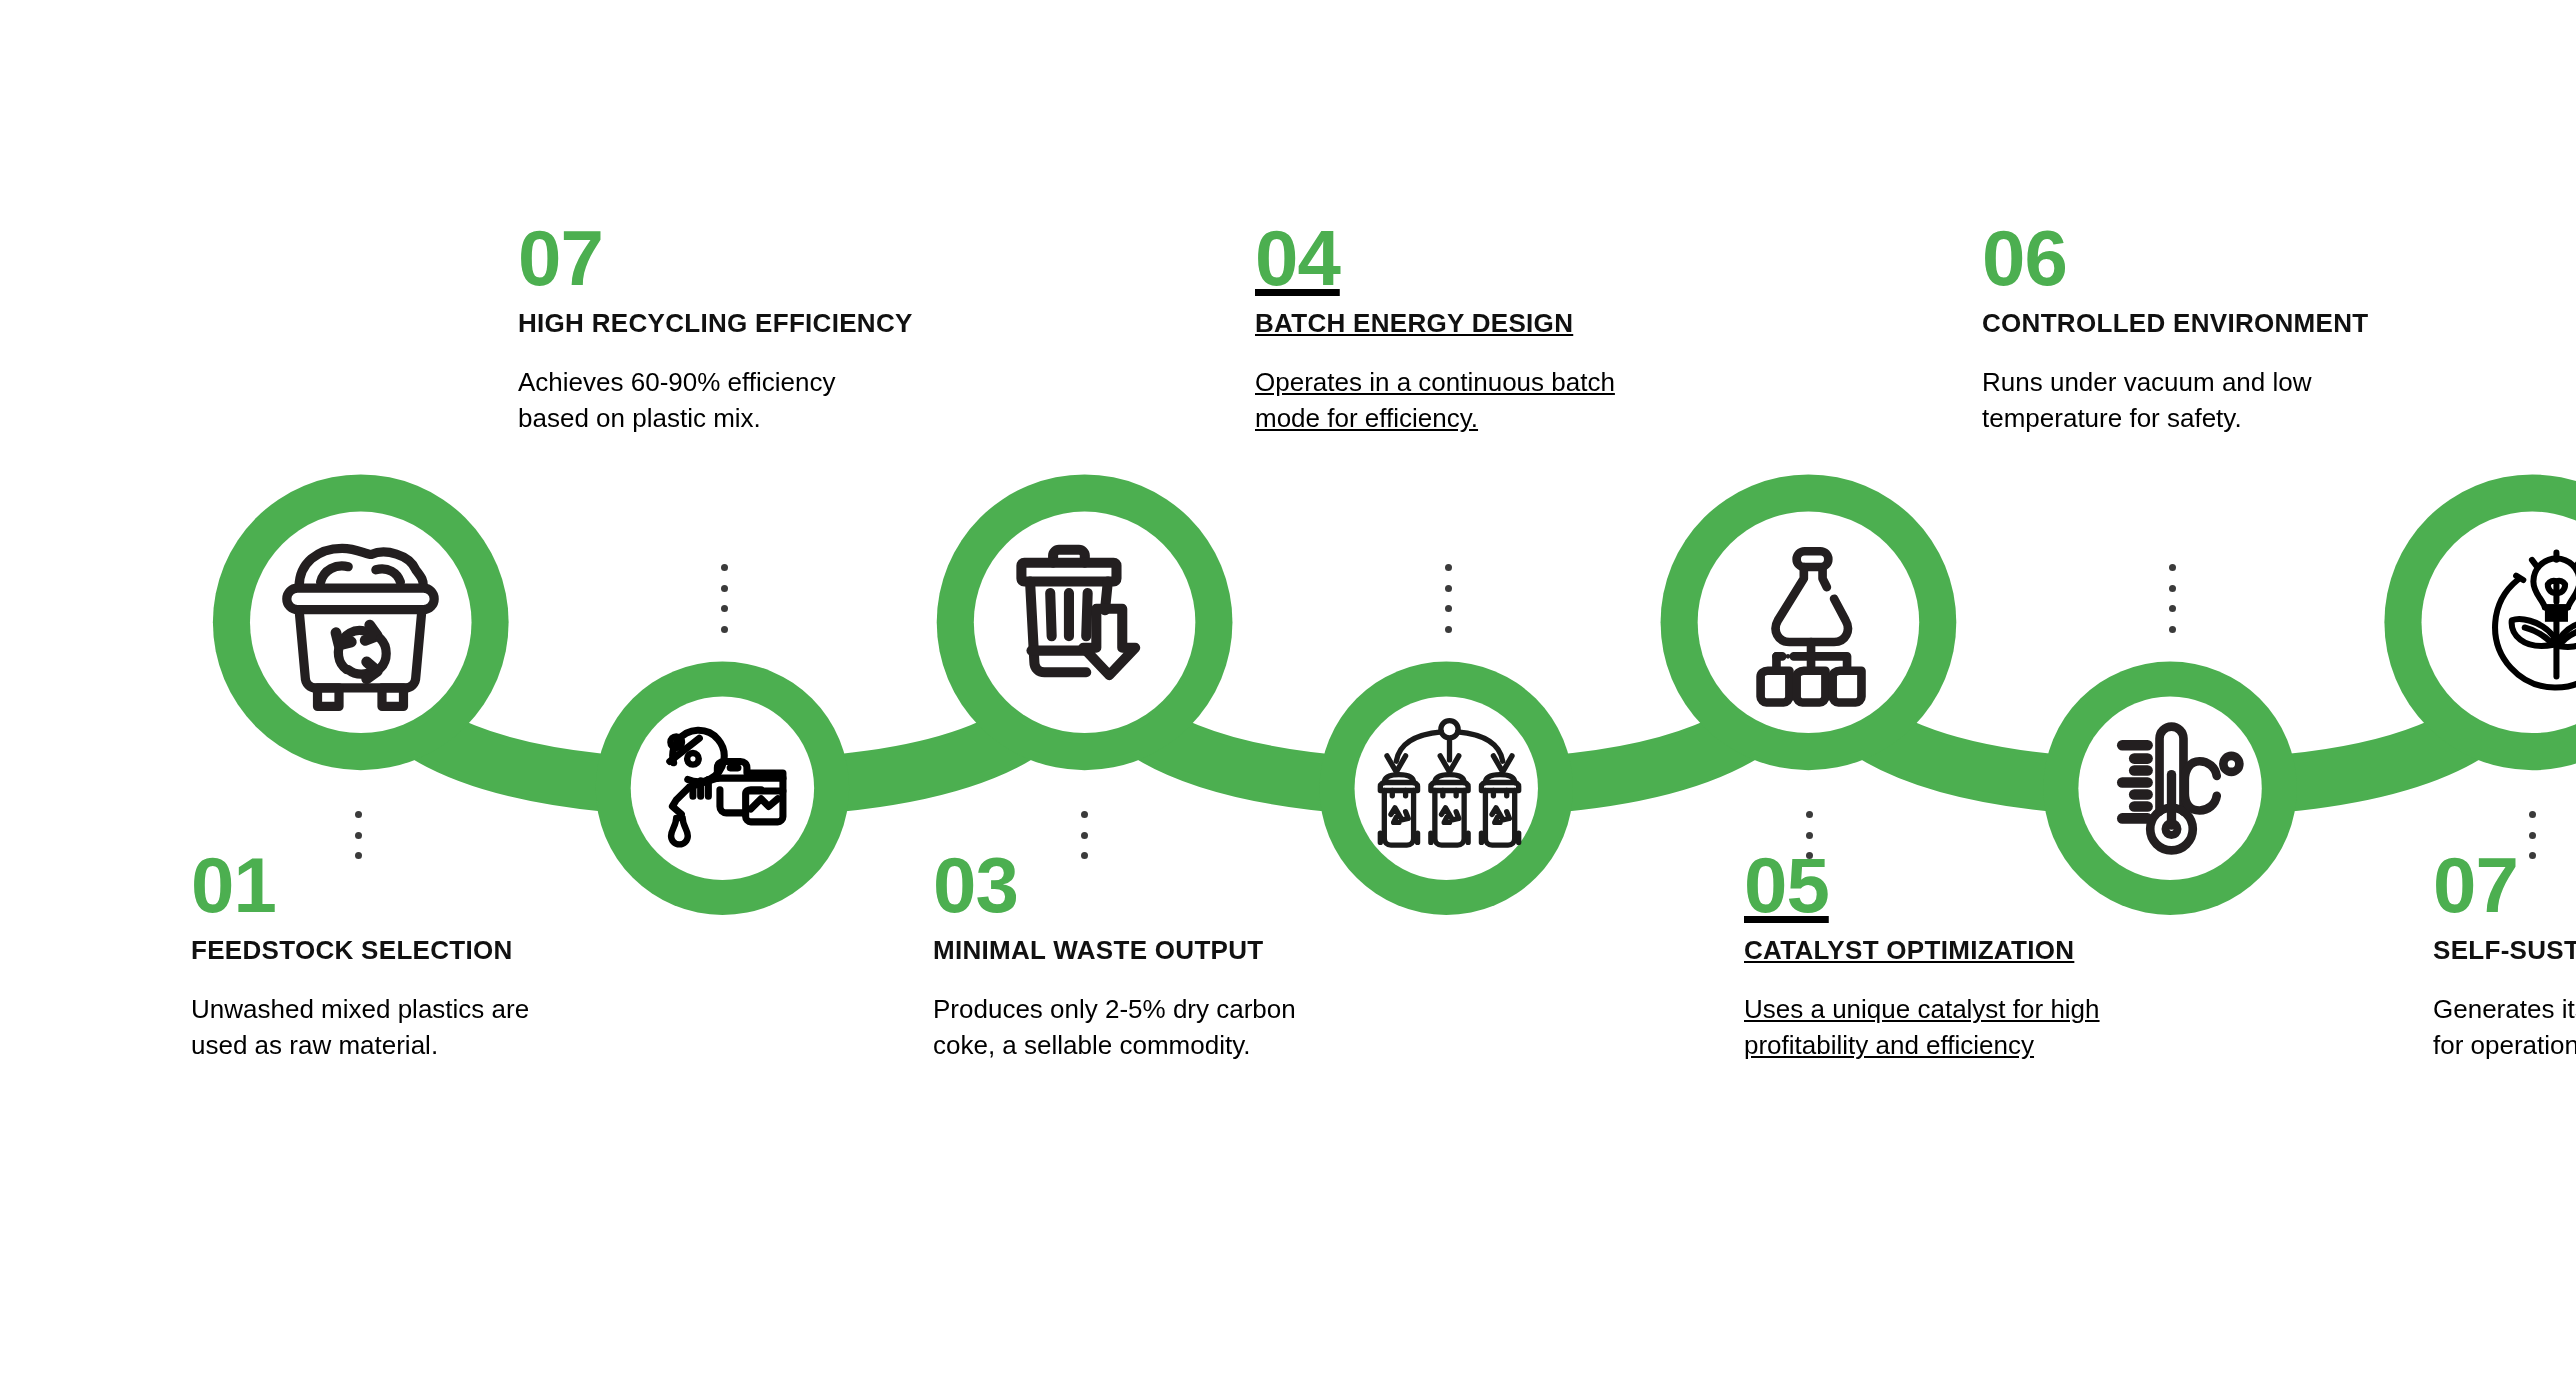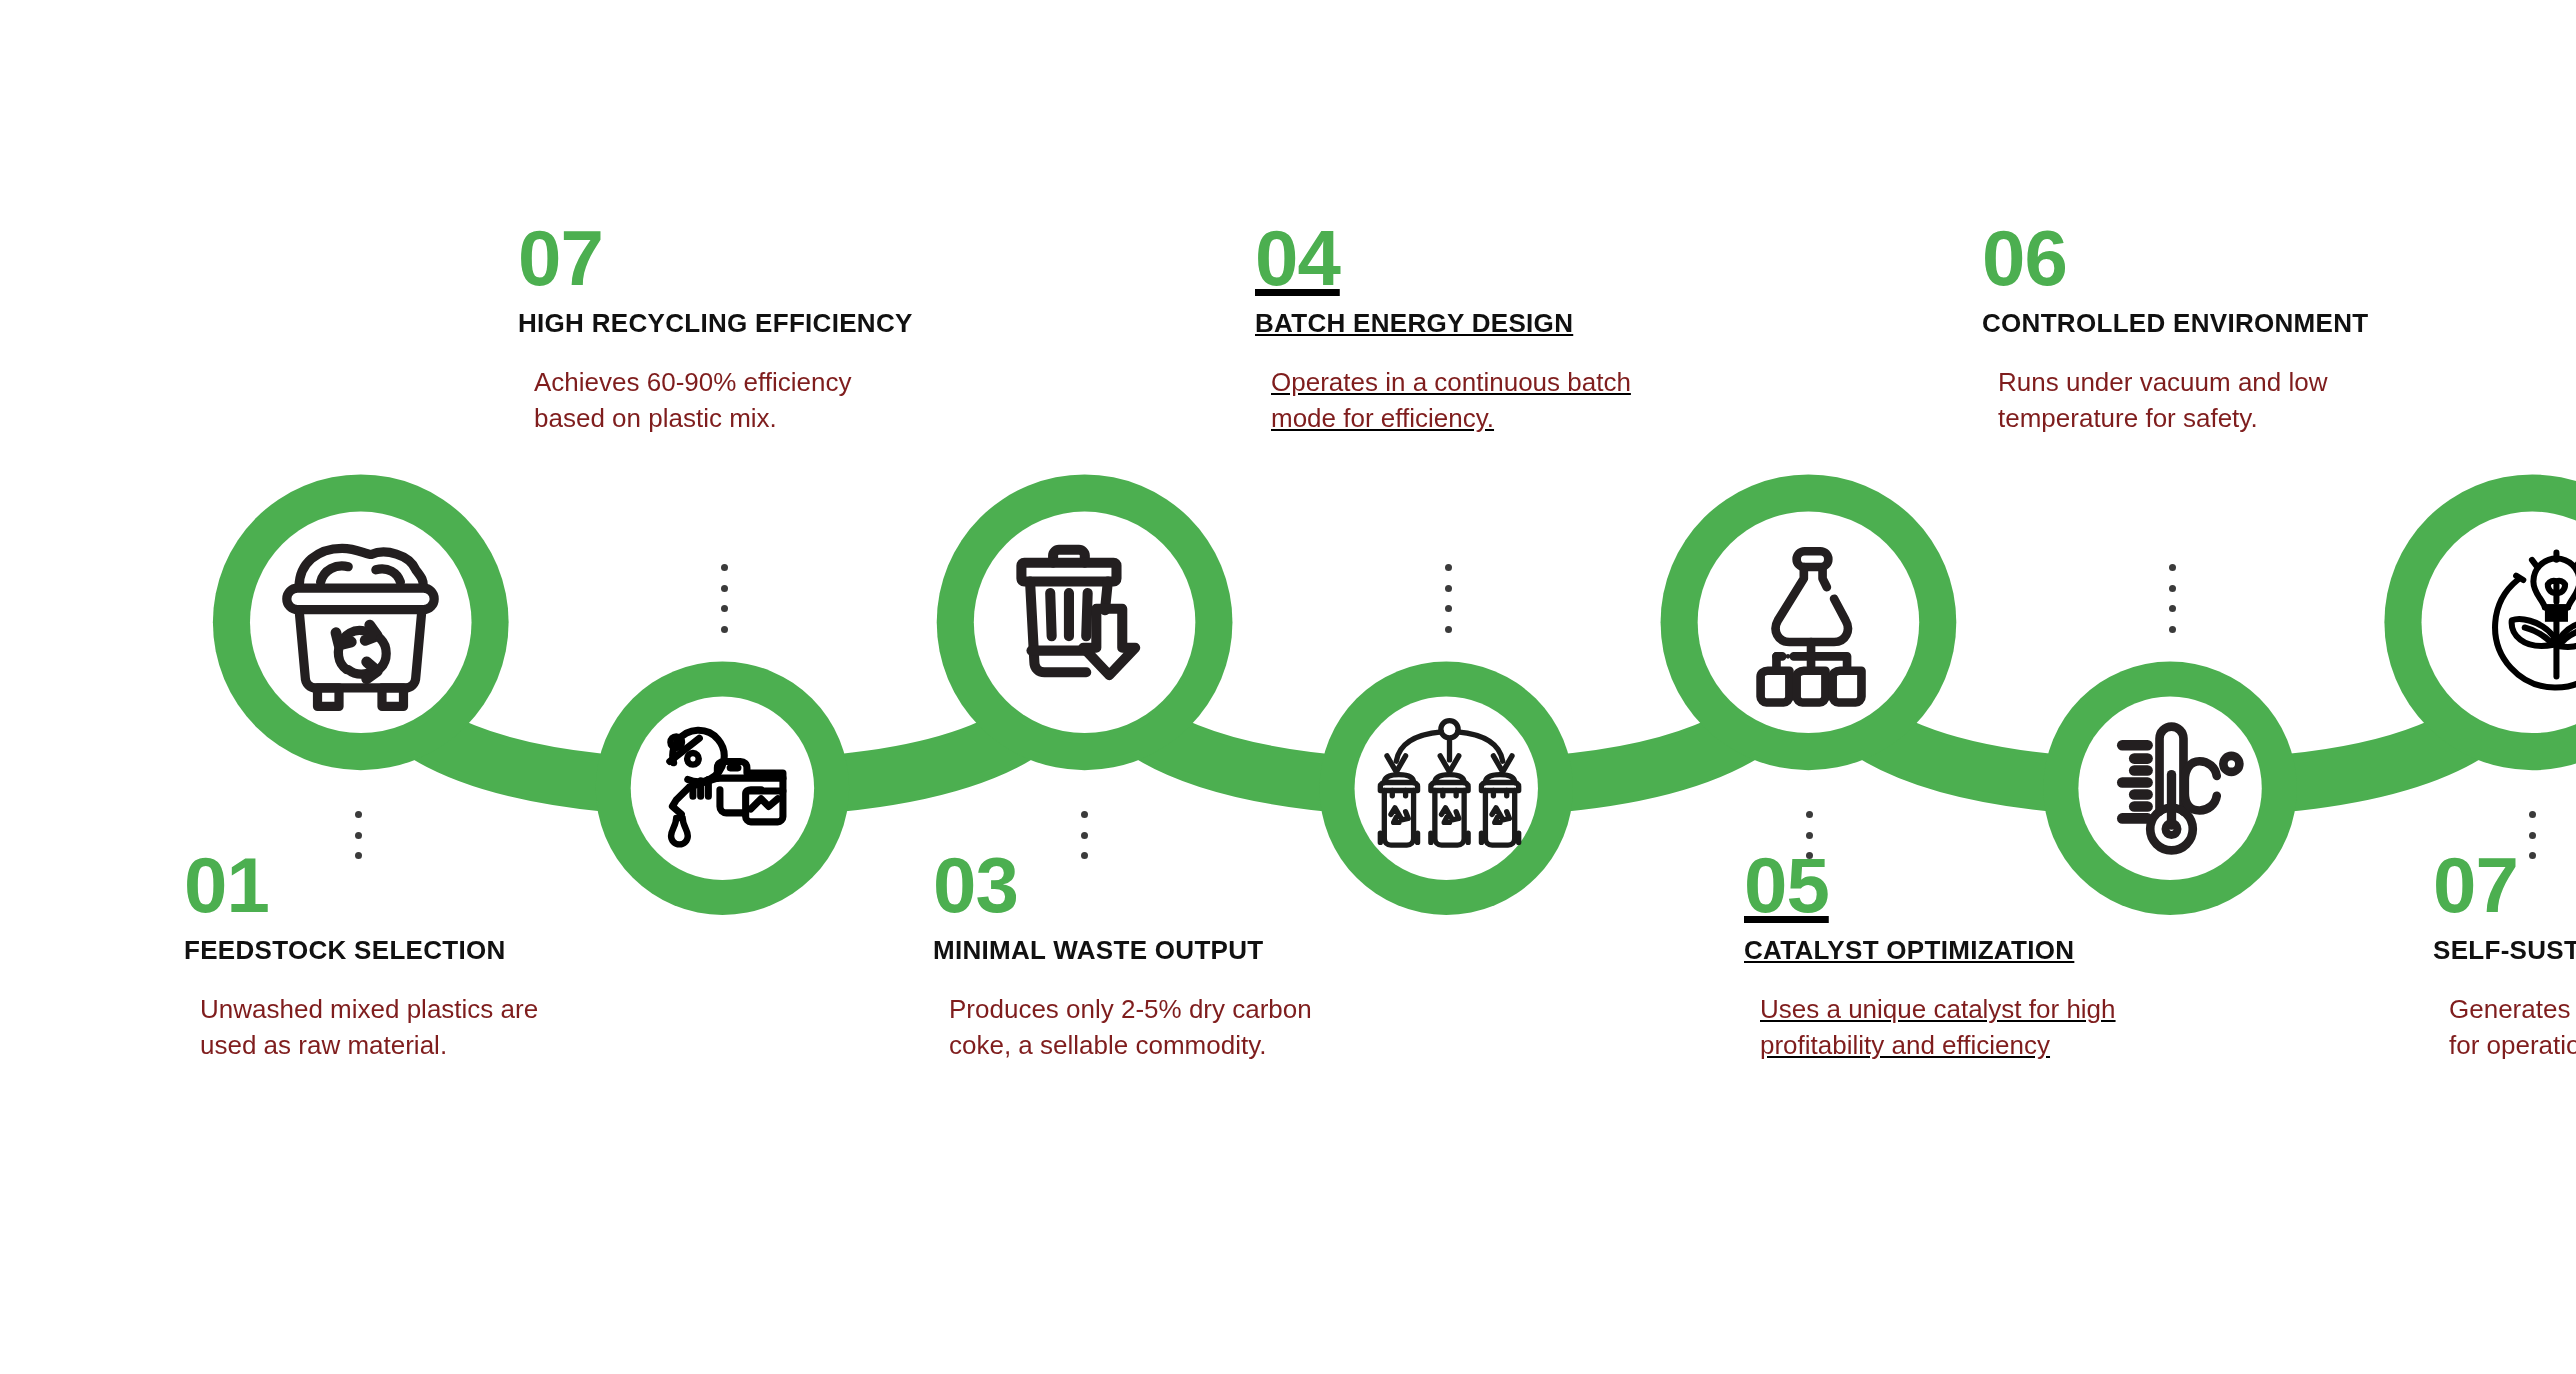--- a/index.html
+++ b/index.html
@@ -17,22 +17,22 @@
     letter-spacing:-1px;line-height:1;margin:0 0 13.4px 0;
     font-family:"Liberation Sans", sans-serif;
   }
   .step-title{
     font-size:26px;font-weight:700;color:#111111;
     letter-spacing:0.3px;line-height:1;margin:0 0 29px 0;
     white-space:nowrap;
     font-family:"Liberation Sans", sans-serif;
   }
   .step-desc{
-    font-size:26px;font-weight:400;color:#7f1d1d;
-    line-height:1.38;margin:16px;white-space:pre-line;
+    font-size:26px;font-weight:400;color:#000000;
+    line-height:1.38;margin:0;white-space:pre-line;
     font-family:"Liberation Sans", sans-serif;
   }
 
   .icon-wrap{position:absolute;}
   .icon-wrap svg{display:block;}
 
   .dots{position:absolute;}
   .dots span{
     display:block;width:7.2px;height:7.2px;border-radius:50%;
     background:#3b3b3b;margin-bottom:13.4px;
@@ -250,21 +250,21 @@
       <span></span>
       <span></span>
       <span></span>
   </div>
   <div class="dots" style="left:2529px;top:811px;">
     <span></span>
       <span></span>
       <span></span>
   </div>
 
-  <div class="step-text" style="left:184px;top:846px;width:541px;">
+  <div class="step-text" style="left:191px;top:846px;width:541px;">
     <div class="step-num">01</div>
     <div class="step-title">FEEDSTOCK SELECTION</div>
     <div class="step-desc">Unwashed mixed plastics are
 used as raw material.</div>
   </div>
 
   <div class="step-text" style="left:518px;top:219px;width:608px;">
     <div class="step-num">07</div>
     <div class="step-title">HIGH RECYCLING EFFICIENCY</div>
     <div class="step-desc">Achieves 60-90% efficiency

